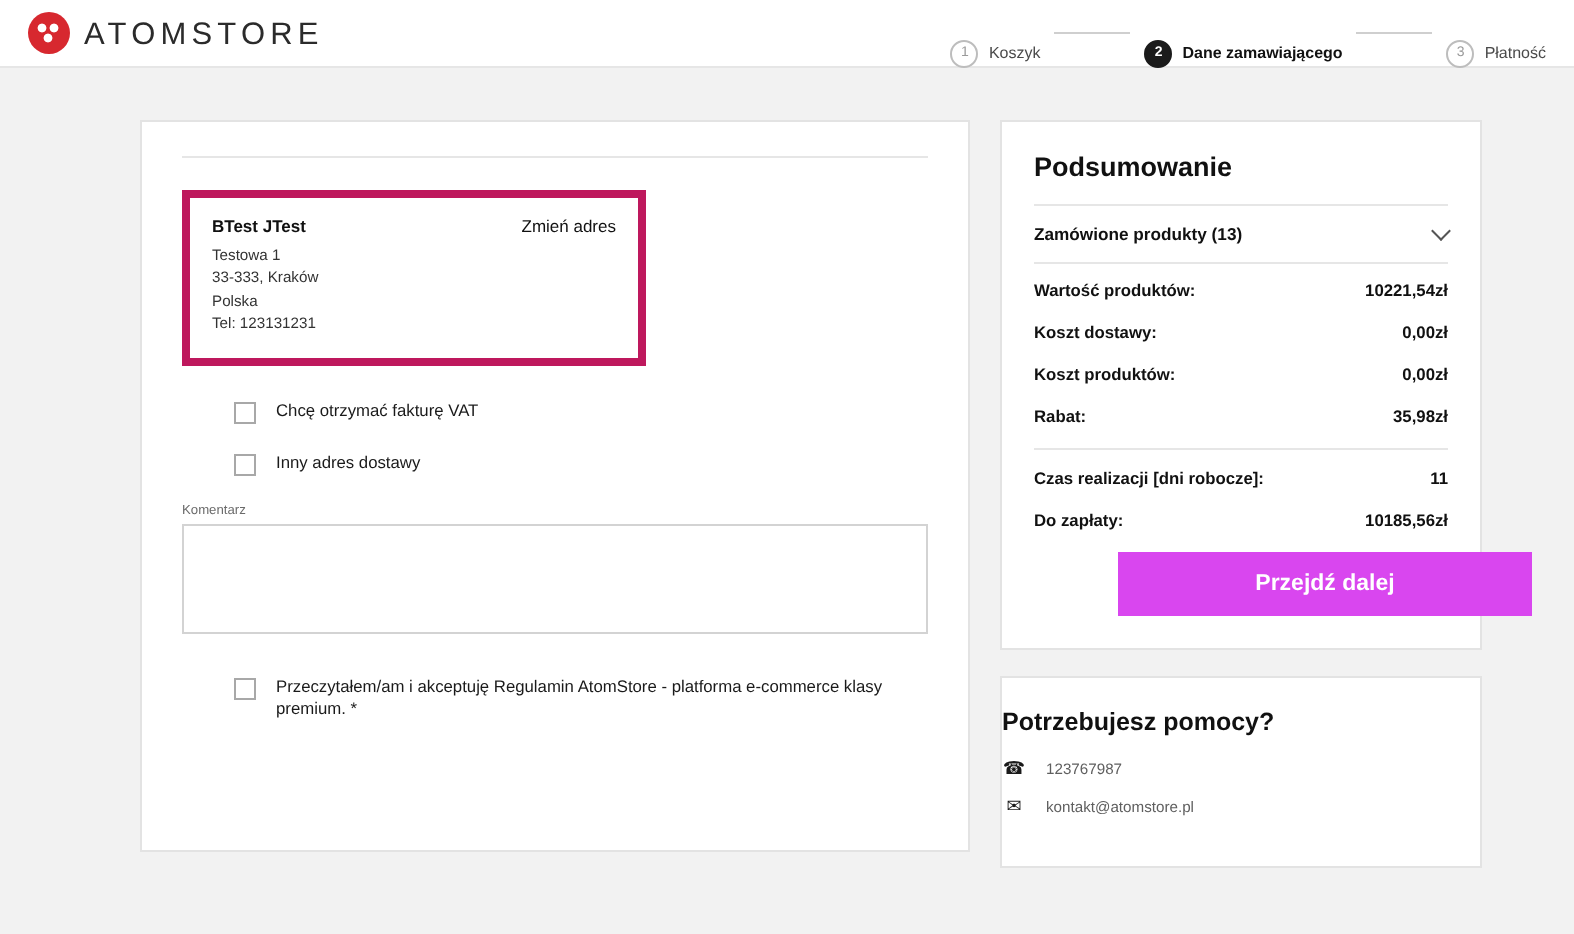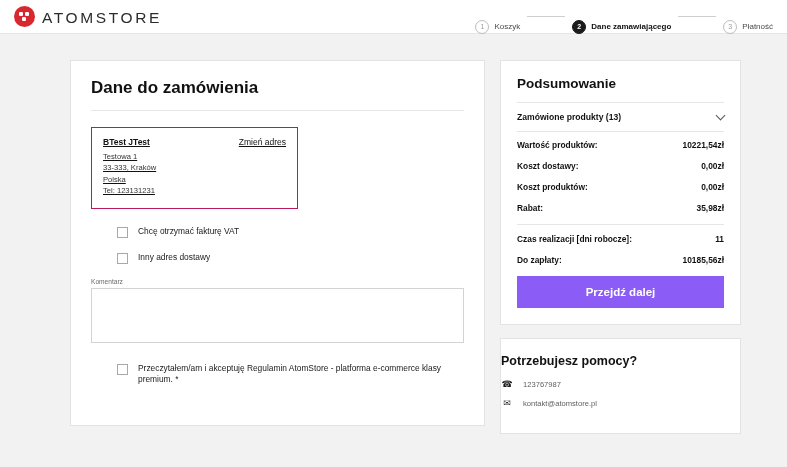--- a/index.html
+++ b/index.html
@@ -88,25 +88,24 @@
   .left-card { padding: 17px 20px 20px 20px; height: 366px; }
   .left-title {
     font-size: 17px;
     font-weight: bold;
     margin: 0 0 12px 0;
     color: #111;
   }
   .divider { height: 1px; background: #e6e6e6; margin-bottom: 16px; }
 
   .addr-box {
-    border: 1px solid #be185d;
+    border: 4px solid #be185d;
     padding: 9px 11px 11px 11px;
-    width: 207px;
+    width: 232px;
     margin-bottom: 17px;
-    text-decoration: underline;
   }
   .addr-head {
     display: flex; justify-content: space-between; align-items: baseline;
     margin-bottom: 4px;
   }
   .addr-name { font-size: 8.5px; font-weight: bold; color: #111; }
   .addr-change { font-size: 8.5px; color: #111; cursor: pointer; }
   .addr-line { font-size: 7.6px; color: #333; line-height: 1.5; }
 
   .check-row {
@@ -158,26 +157,27 @@
     display: flex; justify-content: space-between;
     font-size: 8.4px; font-weight: bold; color: #111;
     margin-bottom: 11px;
   }
   .sum-row .val { font-weight: bold; }
 
   .sum-rows.second { padding-top: 9px; }
 
   .pay-btn {
     display: block; width: 100%;
-    background: #8b5cf6; color: #fff;
+    background: #d946ef; color: #fff;
     border: none; cursor: pointer;
     font-family: "Liberation Sans", sans-serif;
     font-size: 11.5px; font-weight: bold;
     padding: 10px 16px;
     margin-top: 4px;
+    margin-left: 42px;
   }
 
   .help-card { padding: 15px 16px 16px 0; }
   .help-title { font-size: 12.5px; font-weight: bold; margin: 0 0 11px 0; }
   .help-row {
     display: flex; align-items: center; gap: 10px;
     font-size: 7.6px; color: #5f5f5f;
     margin-bottom: 9px;
   }
   .help-ico { width: 12px; text-align: center; color: #1a1a1a; font-size: 9px; }
@@ -207,21 +207,20 @@
       <span class="step-label">Płatność</span>
     </div>
   </div>
 </div>
 
 <div class="page">
 
   <div class="col-left">
     <div class="card left-card">
 
-      <h1 class="left-title">Dane do zamówienia</h1>
       <div class="divider"></div>
 
       <div class="addr-box">
         <div class="addr-head">
           <span class="addr-name">BTest JTest</span>
           <span class="addr-change">Zmień adres</span>
         </div>
         <div class="addr-line">Testowa 1</div>
         <div class="addr-line">33-333, Kraków</div>
         <div class="addr-line">Polska</div>

